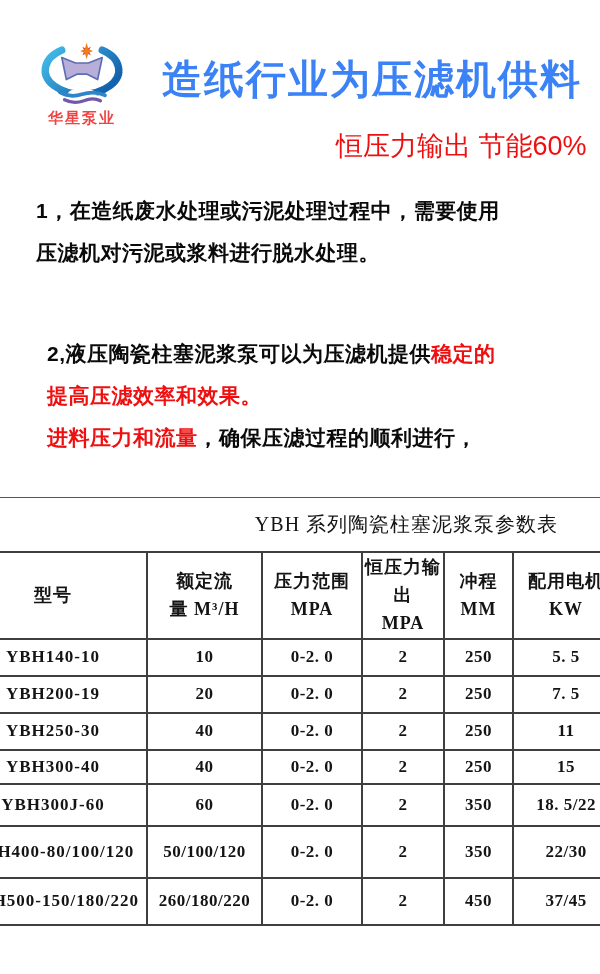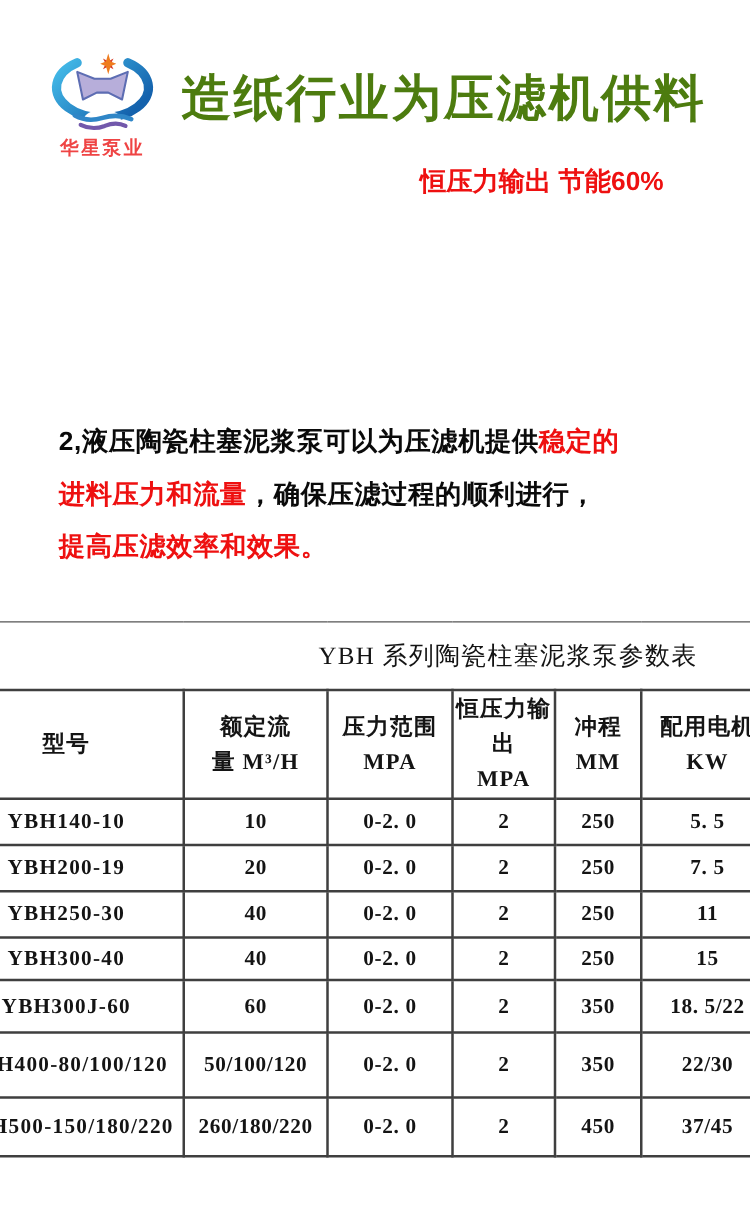--- a/index.html
+++ b/index.html
@@ -14,22 +14,22 @@
   .page {
     position:relative; width:600px; height:974px; background:#fff;
     overflow:hidden; font-family:"Liberation Sans","DejaVu Sans",sans-serif;
     color:#0b0b0b;
   }
   
   .logo { position:absolute; left:32px; top:42px; width:100px; }
   .logo svg { display:block; width:92px; height:66px; margin:0 auto; }
   .logo-text { margin-top:1px; text-align:center; font-size:15px; font-weight:bold; letter-spacing:2px; color:#ef4444; white-space:nowrap; }
   
-  .title { position:absolute; left:145px; top:56px; font-size:40px; line-height:46px; font-weight:900; letter-spacing:2px; color:#4d7c0f; white-space:nowrap; }
-  .slogan { position:absolute; left:336px; top:132px; font-size:21px; line-height:28px; font-weight:700; color:var(--accent-red); white-space:nowrap; }
+  .title { position:absolute; left:162px; top:56px; font-size:40px; line-height:46px; font-weight:900; letter-spacing:2px; color:#3b82f6; white-space:nowrap; }
+  .slogan { position:absolute; left:336px; top:132px; font-size:27px; line-height:28px; font-weight:400; color:var(--accent-red); white-space:nowrap; }
   
   .para { position:absolute; font-weight:900; font-size:21px; line-height:42px; letter-spacing:0.5px; white-space:nowrap; color:#0a0a0a; }
   .para1 { left:36px; top:190px; }
   .para2 { left:47px; top:333px; }
   .red { color:var(--accent-red); }
   
   .table-wrap { position:absolute; left:-42px; top:497px; width:660px; }
   table { width:660px; border-collapse:collapse; table-layout:fixed;
           font-family:"Liberation Serif","DejaVu Serif",serif; color:#141414; }
   th,td { border:2px solid var(--table-border); text-align:center; vertical-align:middle; font-weight:bold; overflow:visible; }
@@ -62,25 +62,29 @@
       <path d="M26,54 Q37,60 50,56 Q63,52 75,57" fill="none" stroke="#2f86c7" stroke-width="4" stroke-linecap="round"></path>
       <path d="M31,62 Q41,67 52,63 Q62,59 70,63" fill="none" style="stroke:var(--logo-wave-purple)" stroke-width="3.6" stroke-linecap="round"></path>
     </svg>
     <div class="logo-text">华星泵业</div>
   </div>
 
   <h1 class="title">造纸行业为压滤机供料</h1>
 
   <div class="slogan">恒压力输出 节能60%</div>
 
+  <div class="para para1">
+    <div class="pline">1，在造纸废水处理或污泥处理过程中，需要使用</div>
+    <div class="pline">压滤机对污泥或浆料进行脱水处理。</div>
+  </div>
 
   <div class="para para2" id="para2">
       <div class="pline"><span>2,液压陶瓷柱塞泥浆泵可以为压滤机提供</span><span class="red">稳定的</span></div>
+      <div class="pline"><span class="red">提高压滤效率和效果。</span></div>
       <div class="pline"><span class="red">进料压力和流量</span><span>，确保压滤过程的顺利进行，</span></div>
-      <div class="pline"><span class="red">提高压滤效率和效果。</span></div>
     </div>
 
   <div class="table-wrap">
     <table>
       <colgroup>
         <col style="width:188px">
           <col style="width:115px">
           <col style="width:100px">
         <col style="width:82px">
           <col style="width:69px">

